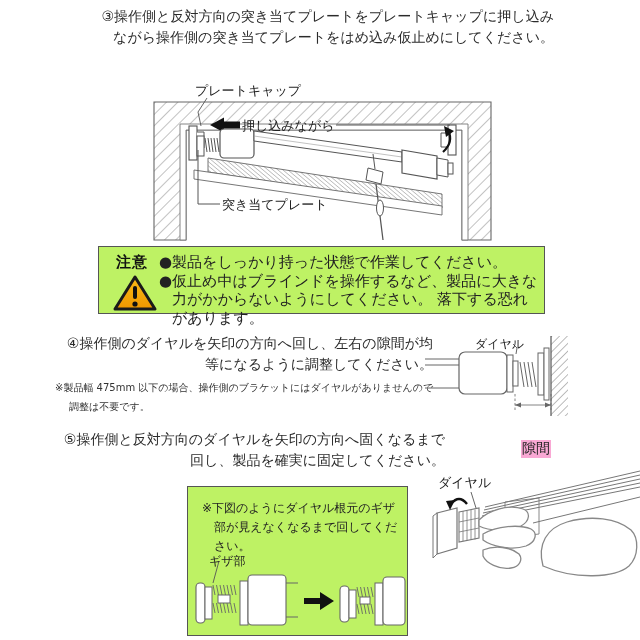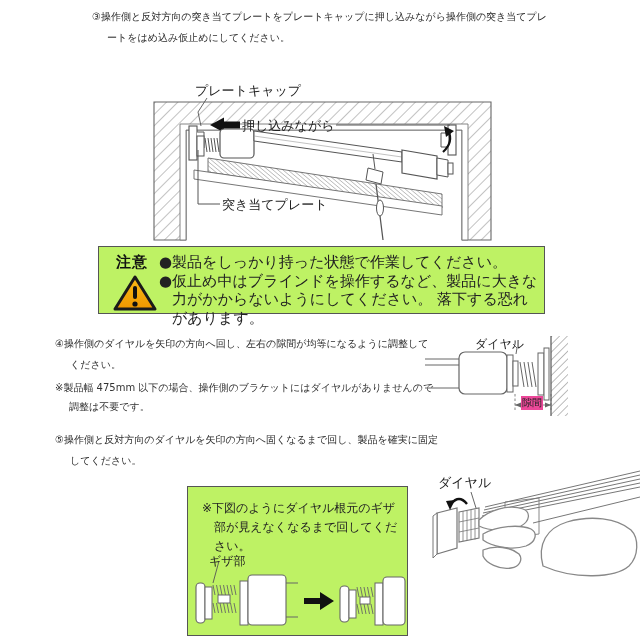--- a/index.html
+++ b/index.html
@@ -2,21 +2,21 @@
 <html><head>
 <meta charset="utf-8">
 <style>
   * { margin:0; padding:0; box-sizing:border-box; }
   html,body { width:640px; height:640px; }
   body {
     position:relative; background:#ffffff;
     font-family:"DejaVu Sans", sans-serif;
     color:#2b2b2b; overflow:hidden;
   }
-  p.step { position:absolute; font-size:10px; line-height:21px; padding-left:15px; text-indent:-15px; }
+  p.step { position:absolute; font-size:14px; line-height:21px; padding-left:15px; text-indent:-15px;text-align:right; }
   p.note { position:absolute; font-size:10px; line-height:19px; padding-left:14px; text-indent:-14px; color:#333; }
   .step3 { left:92px; top:6px;  width:462px; }
   .step4 { left:55px; top:333px; width:378px; }
   .note4 { left:55px; top:378px; width:382px; }
   .step5 { left:55px; top:429px; width:390px; }
 
   .diagram { position:absolute;text-align:right; }
   .diagram svg { position:absolute; left:0; top:0; }
   .dlabel { position:absolute; font-size:13px; color:#222; white-space:nowrap; }
 
@@ -33,21 +33,21 @@
   .caution-items { position:absolute; left:60px; top:6px; width:382px; }
   .caution-items p { font-size:15px; line-height:18.5px; padding-left:13px; text-indent:-13px; color:#222; }
 
   .bottom-box {
     position:absolute; left:187px; top:486px; width:221px; height:150px;
     border:1.5px solid #555; background:#bef264;
   }
   .box-note { position:absolute; left:14px; top:12px; width:196px; font-size:12px; line-height:19px; padding-left:12px; text-indent:-12px; color:#222; }
   .giza-label { position:absolute; left:21px; top:66px; font-size:12px; color:#222; }
   .box-art { position:absolute; left:0; top:0; }
-  .gap-label { font-size:10px; background:#ec4899; padding:0 1px; }
+  .gap-label { font-size:14px; background:#f9a8d4; padding:0 1px;margin-top:44px; }
   .dial-label-sm { font-size:12px; }
 </style>
 </head>
 <body>
 
 <div>
 
   <p class="step step3">③操作側と反対方向の突き当てプレートをプレートキャップに押し込みながら操作側の突き当てプレートをはめ込み仮止めにしてください。</p>
 
   <div class="diagram d-main">

